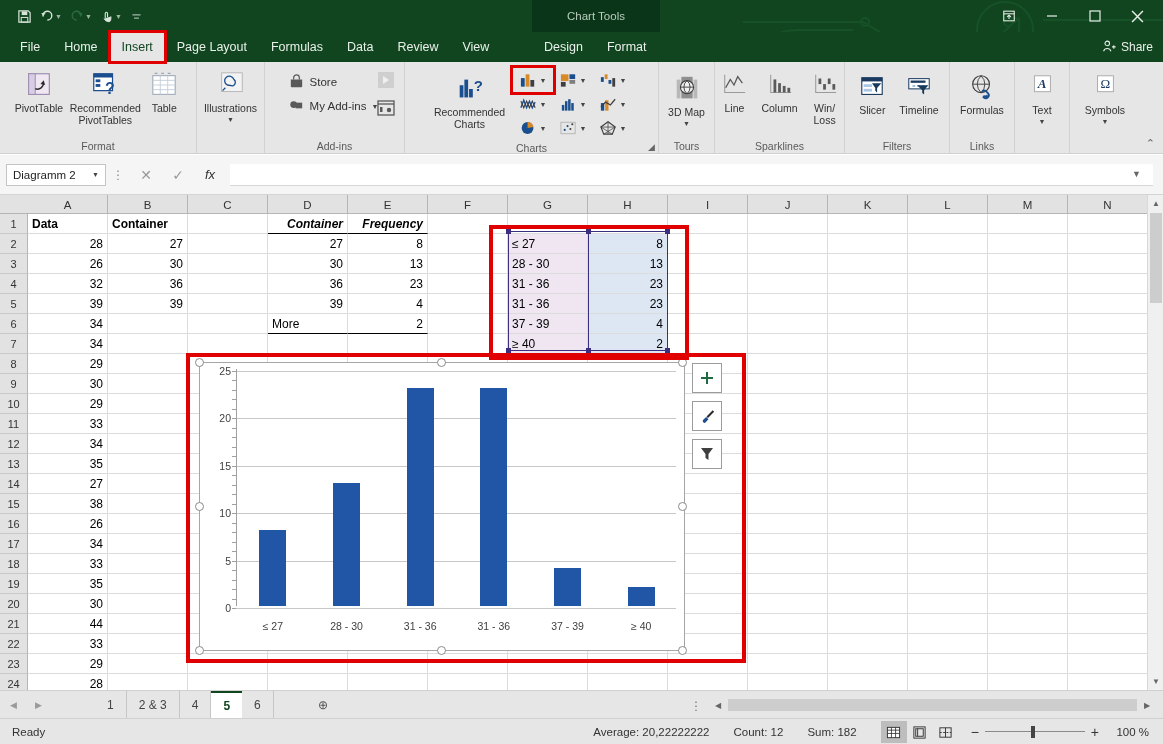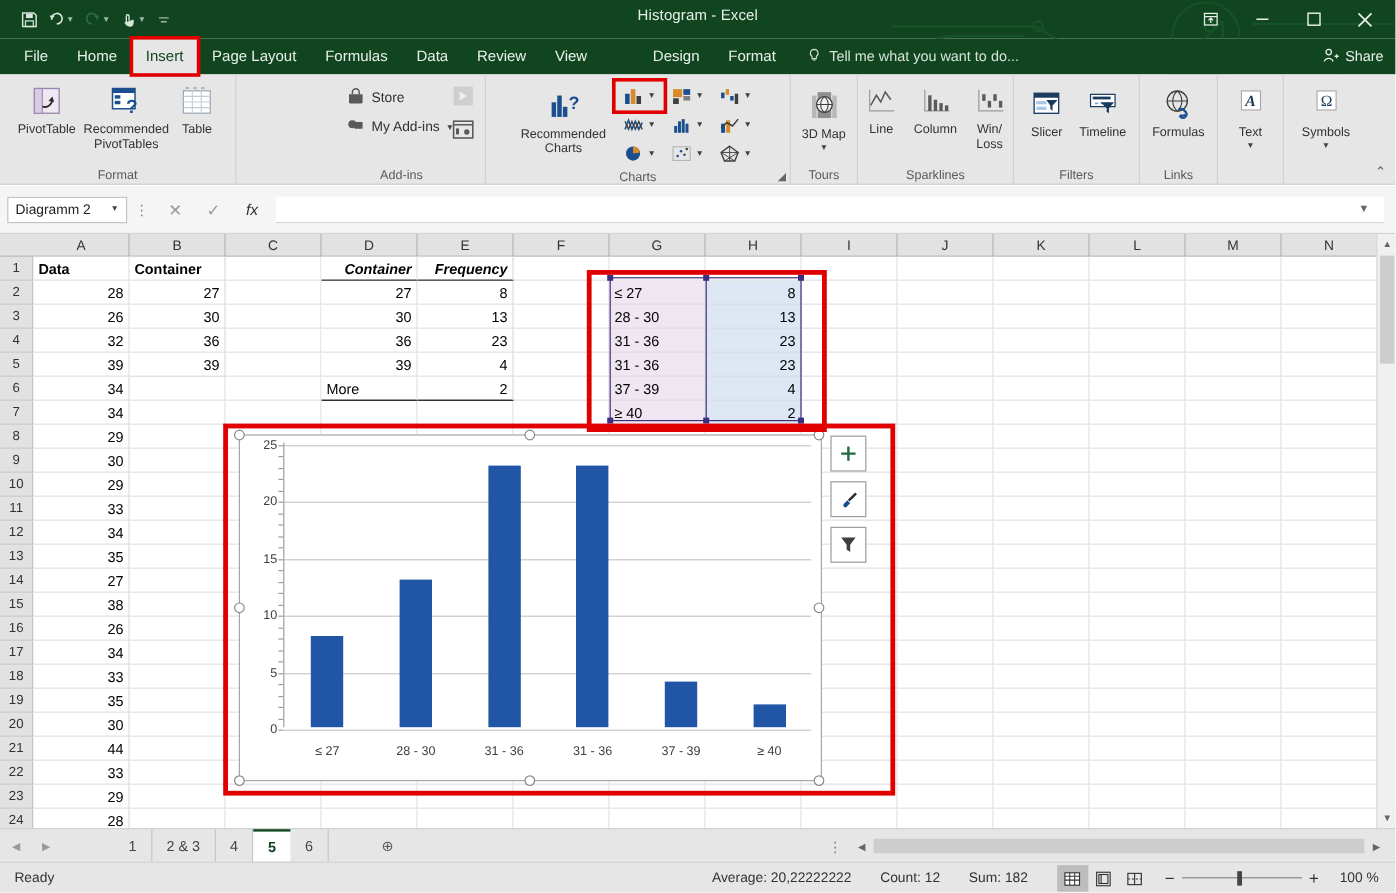--- a/index.html
+++ b/index.html
@@ -265,20 +265,21 @@
         <span class="caret">▼</span>
       </div>
       <div class="qitem">
         <svg width="13" height="13" viewBox="0 0 16 16">
             <path d="M3 6 H13 M5 10 H11" stroke="#9fb5a6" stroke-width="1.3"></path>
           </svg>
       </div>
     </div>
 
     <div class="apptitle">Histogram - Excel</div>
+    <div class="charttools">Chart Tools</div>
 
     <div class="wbtns">
       <div class="wbtn">
         <svg width="14" height="14" viewBox="0 0 16 16">
             <rect x="2" y="2.5" width="12" height="11" fill="none" stroke="#e9f0ea" stroke-width="1.2"></rect>
             <path d="M2 5.5 H14" stroke="#e9f0ea" stroke-width="1.2"></path>
             <path d="M8 11.5 V7 M5.8 9 L8 7 L10.2 9" stroke="#e9f0ea" stroke-width="1.2" fill="none"></path>
           </svg>
       </div>
       <div class="wbtn">
@@ -307,29 +308,20 @@
       <div class="tab">Page Layout</div>
       <div class="tab">Formulas</div>
       <div class="tab">Data</div>
       <div class="tab">Review</div>
       <div class="tab">View</div>
     </div>
     <div class="ct-tabs">
       <div class="tab">Design</div>
       <div class="tab">Format</div>
     </div>
-    <div class="tellme">
-      <span>
-        <svg width="13" height="14" viewBox="0 0 16 16">
-            <path d="M8 2 a4 4 0 0 0 -2.2 7.3 V11.5 h4.4 V9.3 A4 4 0 0 0 8 2z" fill="none" stroke="#d7e3d9" stroke-width="1.1"></path>
-            <path d="M6.4 13 h3.2" stroke="#d7e3d9" stroke-width="1.1"></path>
-          </svg>
-      </span>
-      <span>Tell me what you want to do...</span>
-    </div>
     <div class="share">
       <span>
         <svg width="14" height="14" viewBox="0 0 16 16">
             <circle cx="6" cy="5" r="2.6" fill="none" stroke="#e9f0ea" stroke-width="1.2"></circle>
             <path d="M1.8 14 a4.4 4.4 0 0 1 8.4 0" fill="none" stroke="#e9f0ea" stroke-width="1.2"></path>
             <path d="M11.5 9 h4 M13.5 7 v4" stroke="#e9f0ea" stroke-width="1.2"></path>
           </svg>
       </span>
       <span>Share</span>
     </div>
@@ -369,20 +361,36 @@
                 <path d="M4 10 H28 M4 15 H28 M4 20 H28 M12 5 V25 M20 5 V25" stroke="#c3cdd8" stroke-width="1"></path>
                 <path d="M6 2.5 h3 M13 2.5 h3 M20 2.5 h3" stroke="#9aa7b5" stroke-width="1.4"></path>
               </svg>
           </span>
           <span>Table</span>
         </div>
       </div>
       <div class="gname">Format</div>
     </div>
 
+    <div class="rgroup" style="left:197px; width:68px;">
+      <div class="gbody">
+        <div class="bigbtn" style="width:66px;">
+          <span class="ic">
+            <svg width="32" height="30" viewBox="0 0 34 32">
+                <rect x="7" y="3" width="22" height="20" fill="#f3f3f3" stroke="#b5b5b5" stroke-width="1"></rect>
+                <path d="M13 16 a5 5 0 1 1 7-6 a4 4 0 0 1 -1 7 z" fill="none" stroke="#1b4e8e" stroke-width="1.4"></path>
+                <path d="M11 19 l-3 3" stroke="#1b4e8e" stroke-width="1.4"></path>
+              </svg>
+          </span>
+          <span>Illustrations</span>
+          <span class="tinycaret">▼</span>
+        </div>
+      </div>
+      <div class="gname"></div>
+    </div>
 
     <div class="rgroup" style="left:265px; width:140px;">
       <div class="gbody" style="flex-direction:column; padding-top:8px; align-items:flex-start;">
         <div class="smbtn">
           <span>
             <svg width="17" height="17" viewBox="0 0 18 18">
                 <path d="M3 7 h12 v7 a1 1 0 0 1 -1 1 H4 a1 1 0 0 1 -1 -1z" fill="#595959"></path>
                 <path d="M6 7 V5 a3 3 0 0 1 6 0 v2" fill="none" stroke="#595959" stroke-width="1.3"></path>
               </svg>
           </span>

